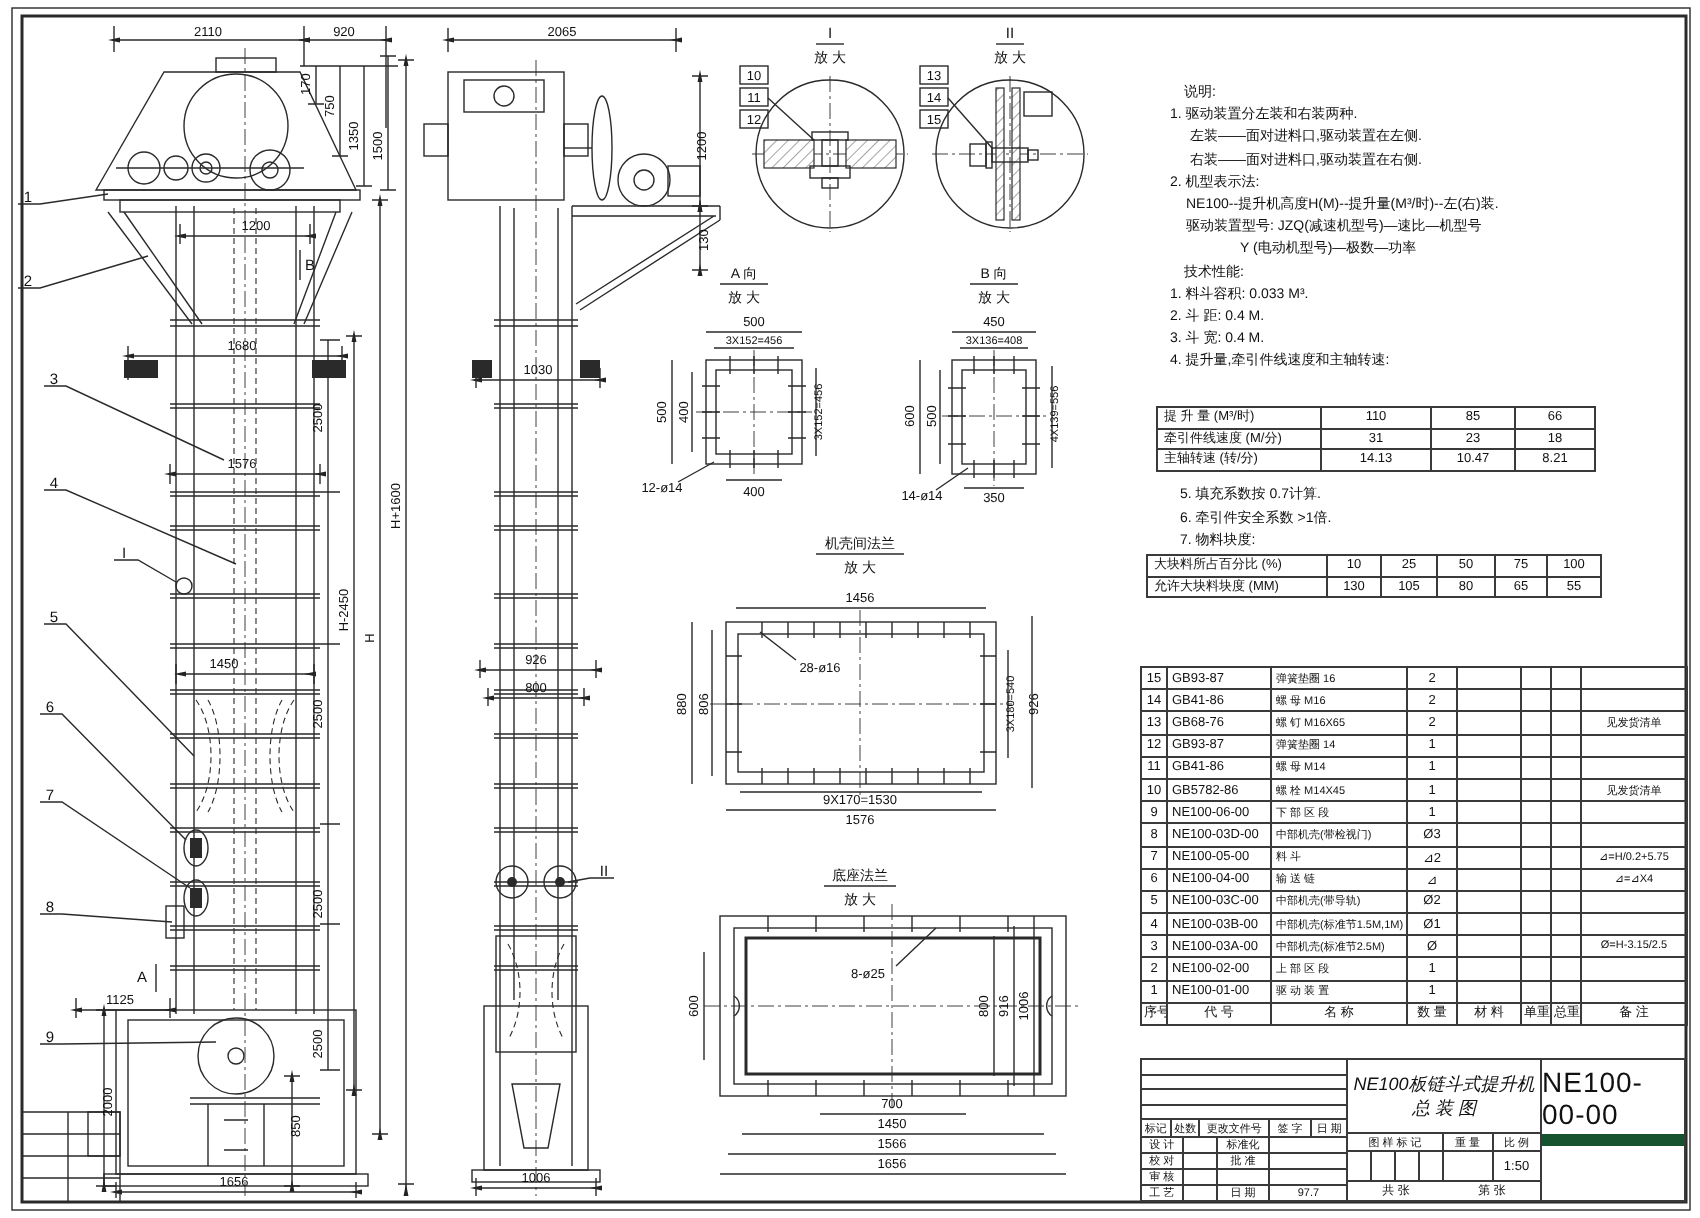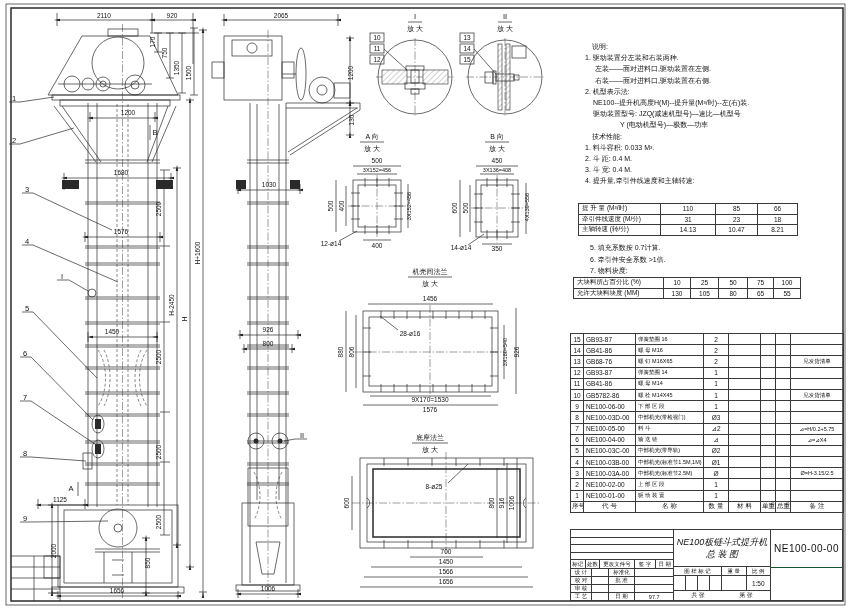--- a/index.html
+++ b/index.html
@@ -44,21 +44,21 @@
   .h8{height:8px;}.h95{height:9.4px;flex:1;}
   .tb-title{height:37px;border-bottom:1px solid #3a3a3a;display:flex;flex-direction:column;align-items:center;justify-content:center;font-size:9px;line-height:12px;font-style:italic;}
   .stamp-h{height:9px;display:flex;border-bottom:1px solid #3a3a3a;font-size:5.5px;}
   .stamp-b{height:14px;display:flex;border-bottom:1px solid #3a3a3a;}
   .boxes{width:48px;display:flex;border-right:1px solid #3a3a3a;}
   .bx{flex:1;border-right:1px solid #3a3a3a;}
   .bx:last-child{border-right:none;}
   .wcell{width:24px;border-right:1px solid #3a3a3a;}
   .scell{width:24px;display:flex;align-items:center;justify-content:center;font-size:6.5px;}
   .tb-sheets{flex:1;display:flex;align-items:center;justify-content:space-around;font-size:6px;}
-  .tb-no{height:37px;border-bottom:1px solid #14532d;display:flex;align-items:center;justify-content:center;font-size:10px;letter-spacing:0.5px;}
+  .tb-no{height:37px;border-bottom:6px solid #14532d;display:flex;align-items:center;justify-content:center;font-size:14px;letter-spacing:0.5px;}
   .tb-class{flex:1;display:flex;align-items:center;justify-content:center;font-size:9px;letter-spacing:3px;}
   .nline{white-space:nowrap;}
 </style>
 </head>
 <body>
 
 <div class="sheet">
 
 <svg width="850" height="609" viewBox="0 0 850 609">
 <defs>

